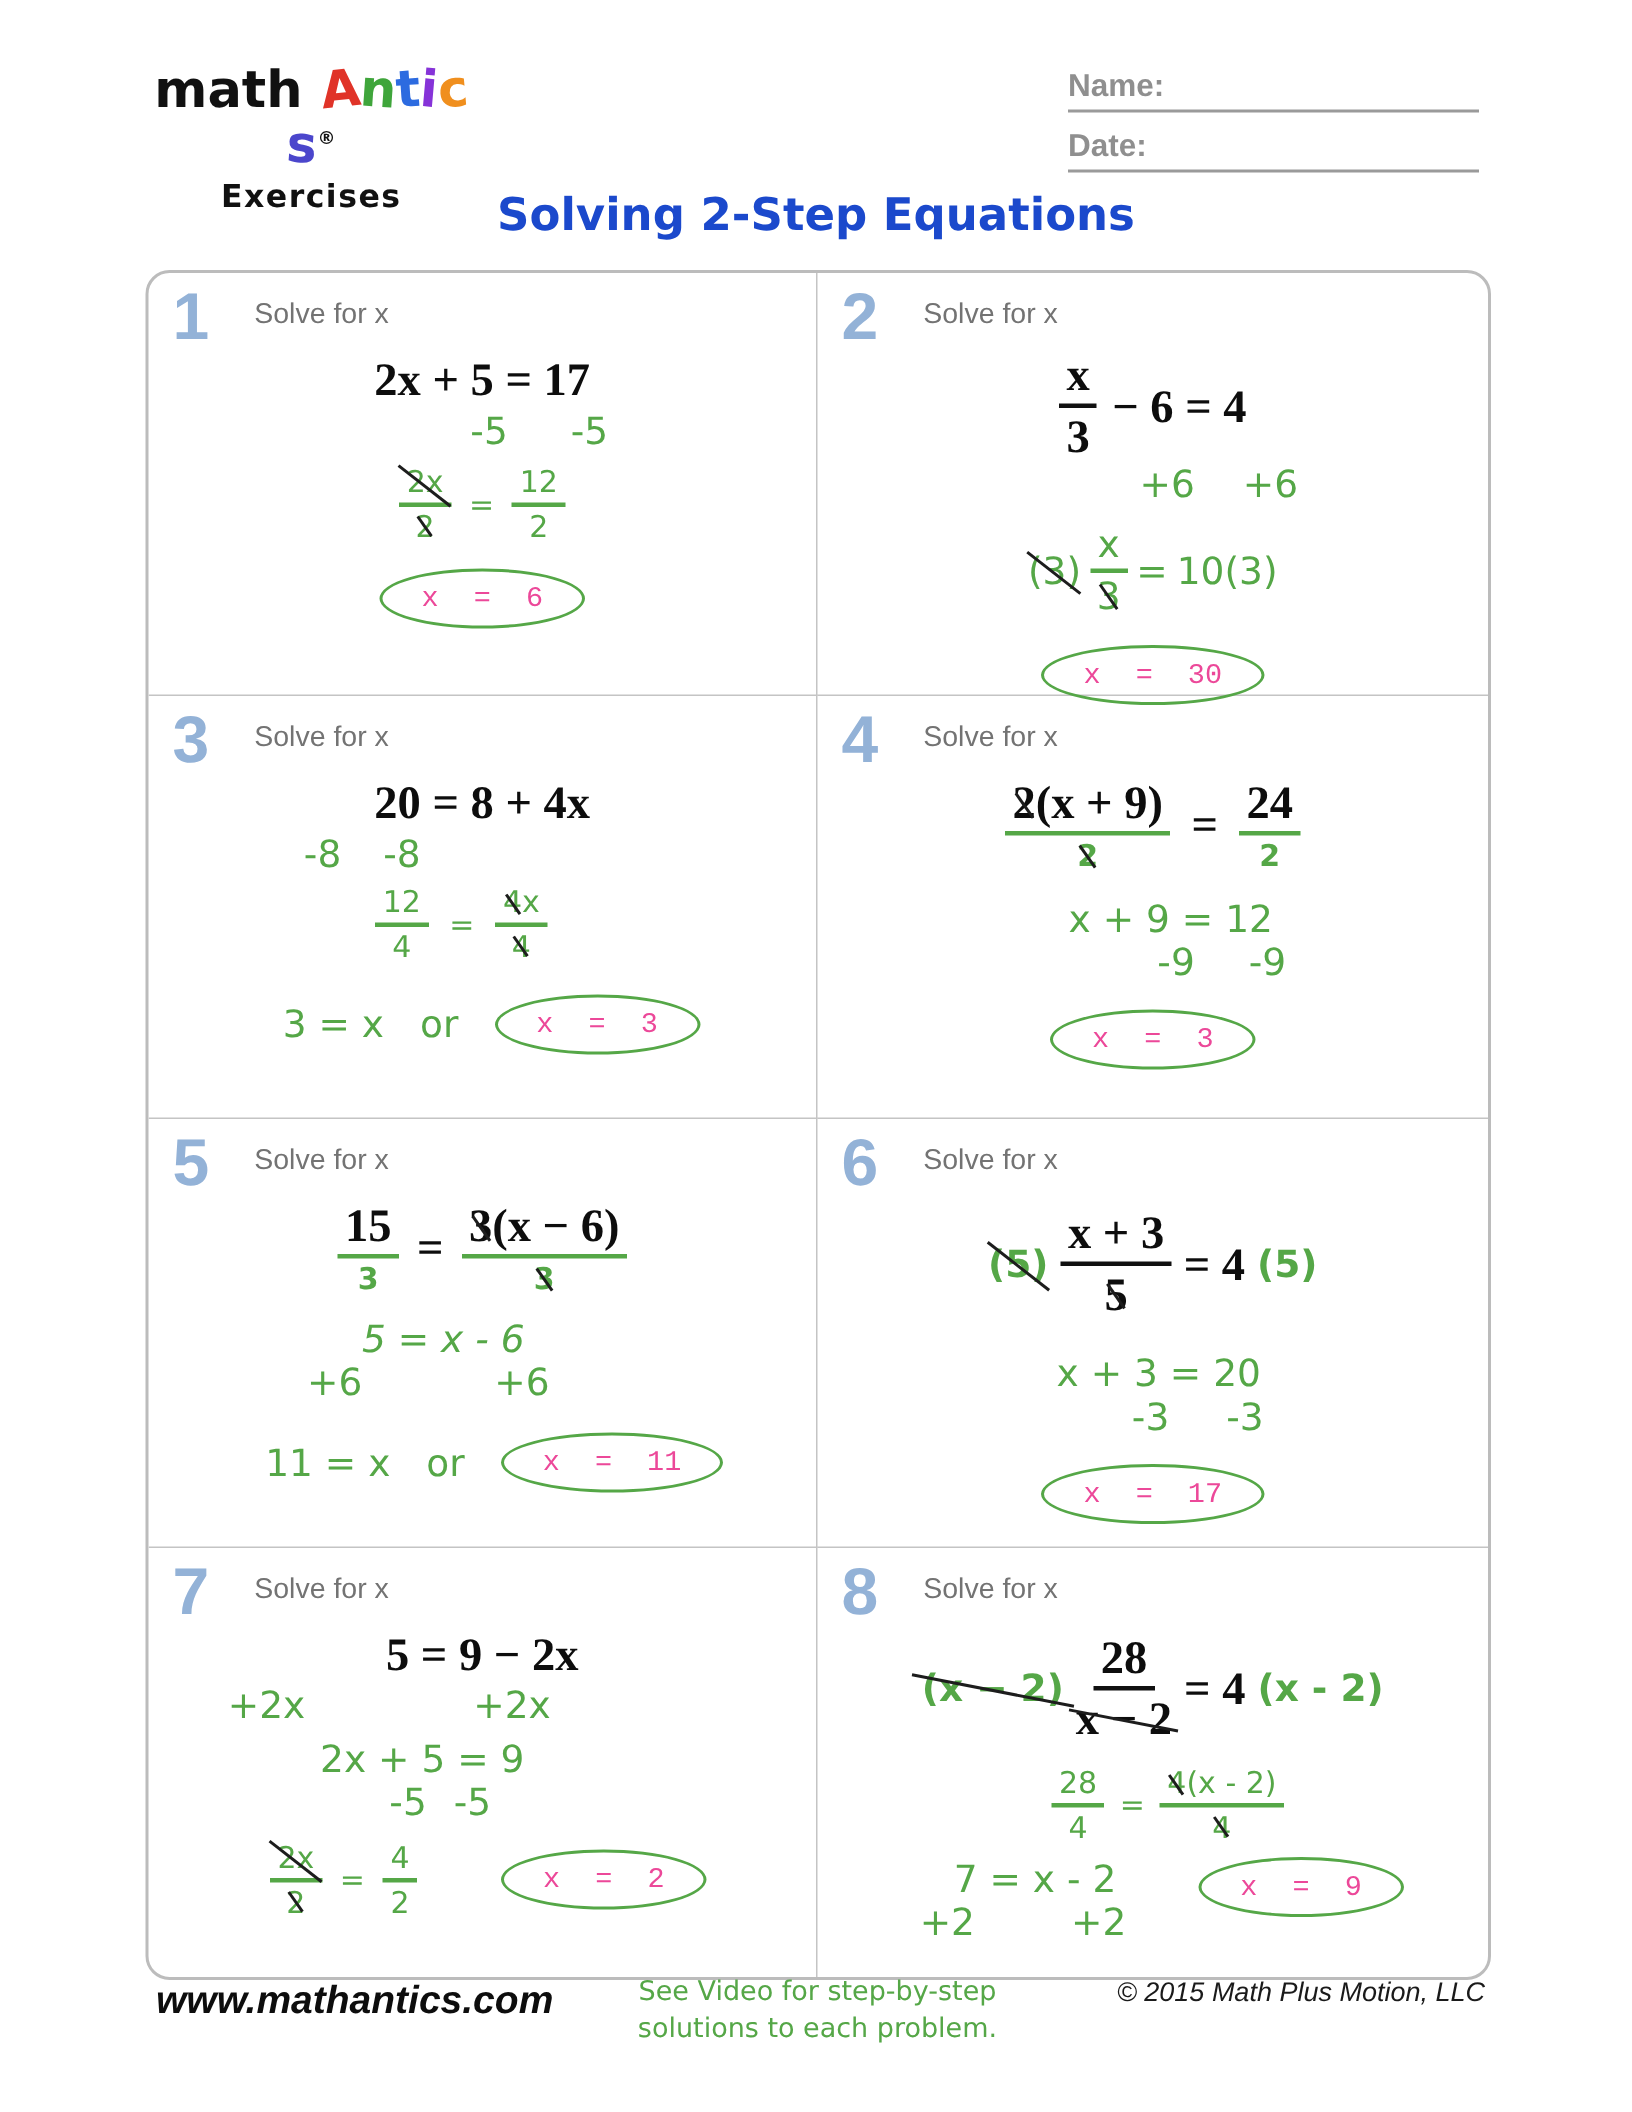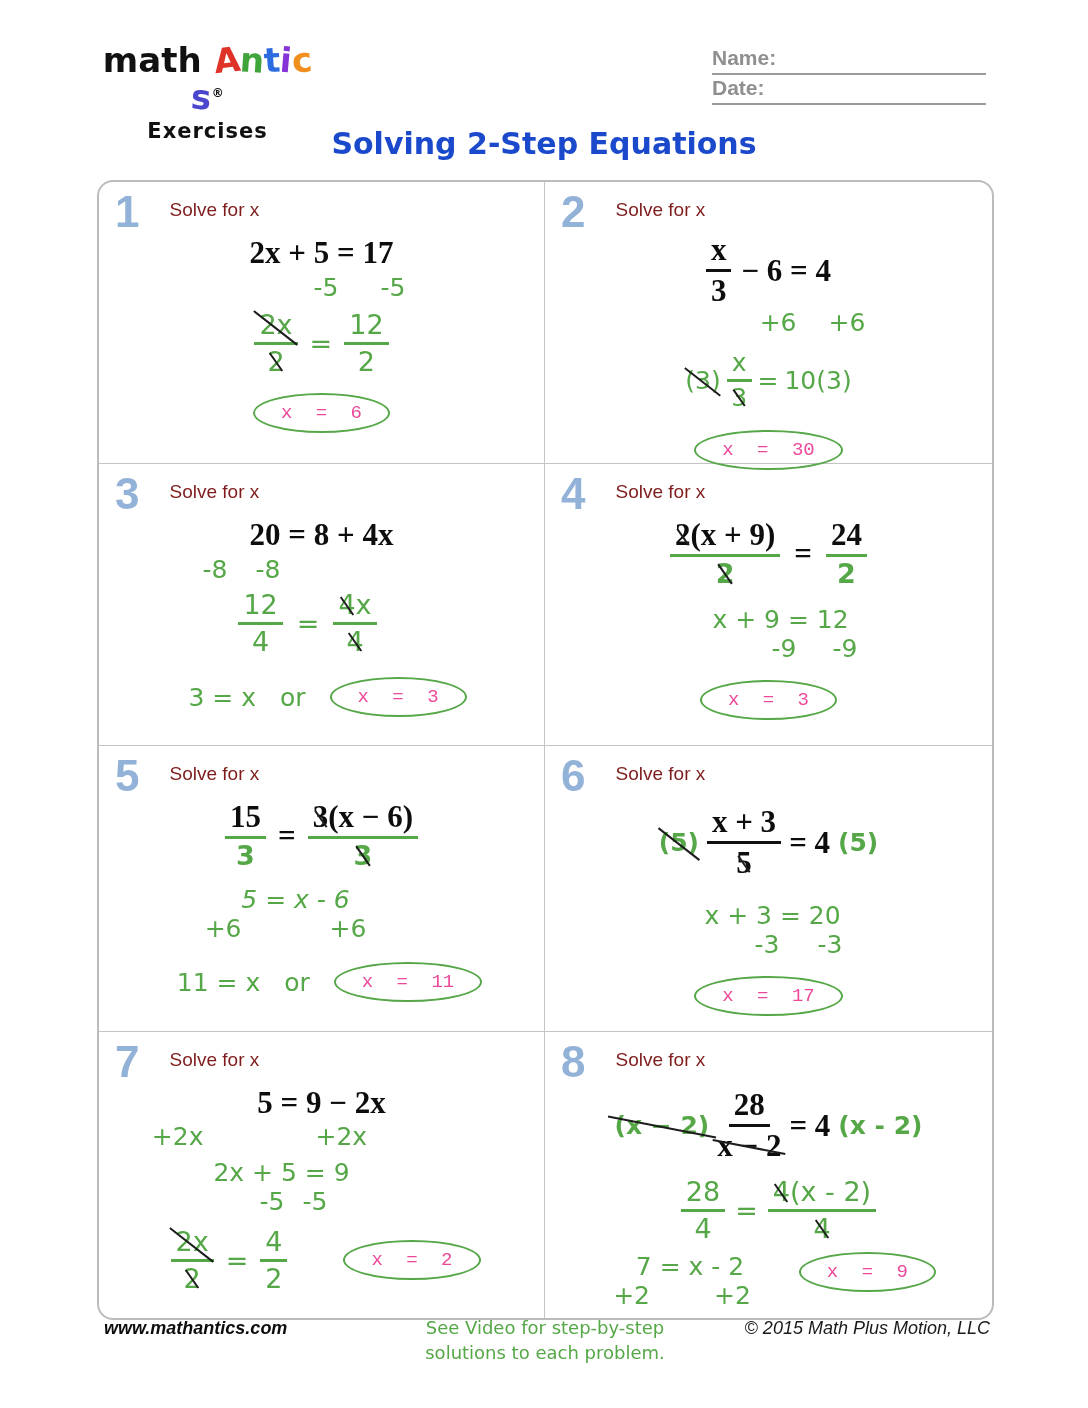--- a/index.html
+++ b/index.html
@@ -14,44 +14,44 @@
   .logo-line1 .L1{color:#3fa53b;display:inline-block;transform:rotate(4deg);}
   .logo-line1 .L2{color:#2c6be0;display:inline-block;transform:rotate(-4deg);}
   .logo-line1 .L3{color:#8633d8;display:inline-block;transform:rotate(5deg);}
   .logo-line1 .L4{color:#f08f1e;display:inline-block;transform:rotate(-5deg);}
   .logo-line1 .L5{color:#4b46cc;display:inline-block;transform:rotate(4deg);}
   .logo-reg{font-size:12px;vertical-align:super;color:#111;}
   .logo-line2{font-family:"DejaVu Sans",sans-serif;font-weight:700;font-size:21px;color:#111;margin-top:2px;letter-spacing:1px;}
 
   .namedate{position:absolute;left:712px;top:46px;width:274px;}
   .nd-row{border-bottom:2px solid #9a9a9a;color:#8f8f8f;font-weight:700;font-size:21px;
-          padding-bottom:3px;margin-bottom:1px;font-family:"Liberation Sans",sans-serif;}
+          padding-bottom:3px;margin-bottom:11px;font-family:"Liberation Sans",sans-serif;}
 
   .title{position:absolute;left:0;top:126px;width:100%;text-align:center;
          font-family:"DejaVu Sans",sans-serif;font-weight:800;font-size:30px;color:#1b49cc;}
 
   
   .grid{position:absolute;left:97px;top:180px;width:893px;height:1136px;
         display:grid;grid-template-columns:446px 447px;grid-template-rows:282px 282px 286px 286px;
         border:2px solid #bcbcbc;border-radius:16px;overflow:hidden;background:#fff;}
   .cell{position:relative;border-right:1px solid #c4c4c4;border-bottom:1px solid #c4c4c4;}
   .cell.rc{border-right:none;}
   .cell.br{border-bottom:none;}
   .cell-head{display:flex;align-items:flex-start;padding:10px 0 0 16px;}
   .pnum{font-family:"Liberation Sans",sans-serif;font-weight:700;font-size:44px;line-height:0.9;color:#93b2d7;}
-  .plabel{font-size:19px;color:#7f1d1d;margin-left:30px;margin-top:7px;}
+  .plabel{font-size:19px;color:#737373;margin-left:30px;margin-top:7px;}
 
   .work{position:relative;text-align:center;}
   .l{display:flex;justify-content:center;align-items:center;position:relative;}
 
   
   .beq{font-family:"Liberation Serif",serif;font-weight:700;font-size:31px;color:#0d0d0d;}
   
   .g{font-family:"DejaVu Sans",sans-serif;font-size:25px;color:#55a747;}
-  .gsm{font-family:"DejaVu Sans",sans-serif;font-size:27px;color:#55a747;}
+  .gsm{font-family:"DejaVu Sans",sans-serif;font-size:20px;color:#55a747;}
 
   
   .frac{display:inline-flex;flex-direction:column;align-items:center;vertical-align:middle;}
   .frac .num{padding:0 5px 3px;border-bottom:3px solid #55a747;line-height:1.05;}
   .frac .den{padding-top:3px;line-height:1.05;}
   .frac.bbar .num{border-bottom:3px solid #111;}
 
   
   .cross{position:relative;display:inline-block;}
   .cross::after{content:"";position:absolute;left:-14%;right:-14%;top:52%;
@@ -102,21 +102,21 @@
   .p7-fin{gap:56px;margin-top:12px;left:4px;}
   .p7-frac{gap:12px;display:inline-flex;align-items:center;}
 
   .p8-eq{gap:8px;margin-top:7px;}
   .p8-mid{gap:10px;margin-top:15px;left:10px;}
   .p8-fin{gap:40px;margin-top:9px;left:10px;align-items:flex-start;}
   .p8-stack{display:inline-flex;flex-direction:column;align-items:center;}
   .p8-sub{gap:64px;left:-8px;margin-top:0;}
 
   
-  .f-site{position:absolute;left:104px;top:1318px;font-weight:700;font-style:italic;font-size:18px;color:#0d0d0d;}
+  .f-site{position:absolute;left:104px;top:1318px;font-weight:700;font-style:italic;font-size:26px;color:#0d0d0d;}
   .f-note{position:absolute;left:355px;top:1316px;width:380px;text-align:center;
           font-family:"DejaVu Sans",sans-serif;font-size:18px;color:#55a747;line-height:1.38;}
   .f-copy{position:absolute;right:98px;top:1318px;font-style:italic;font-size:18px;color:#1a1a1a;}
 </style>
 </head>
 <body>
 
 <div class="page">
 
   <div class="logo">

